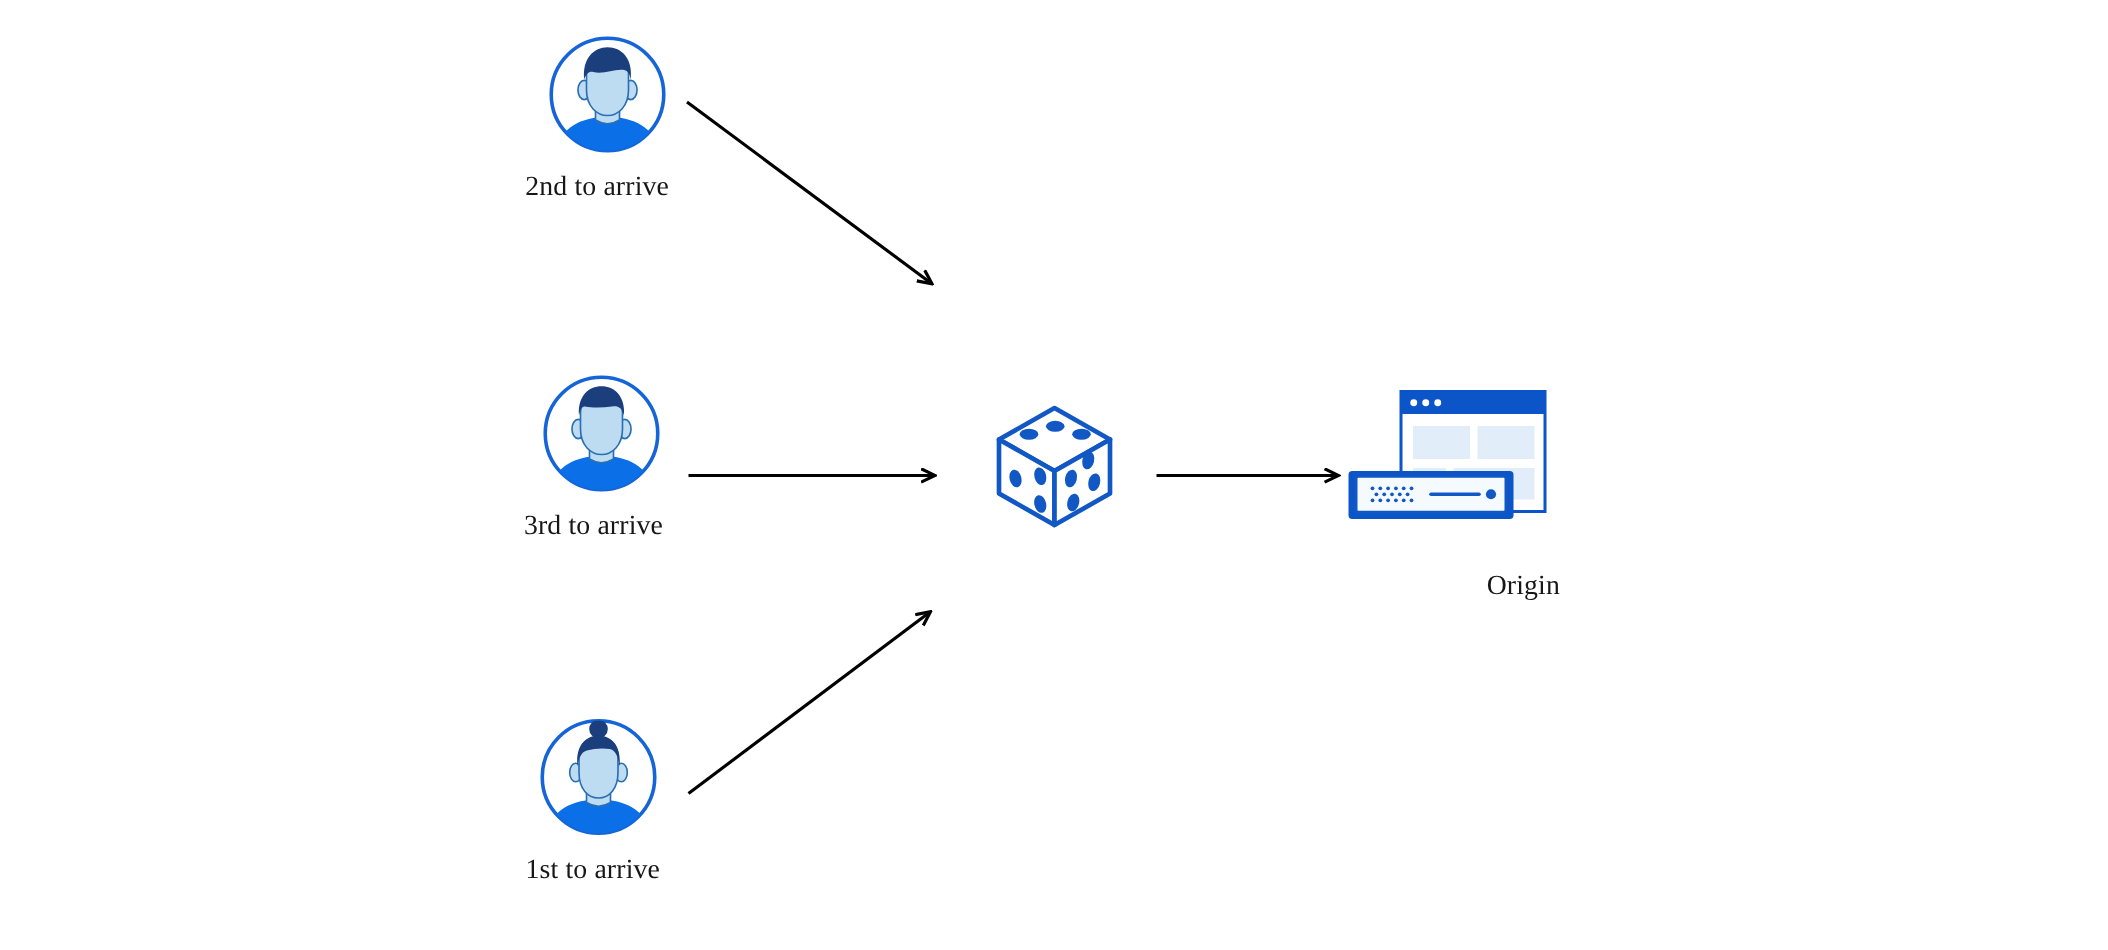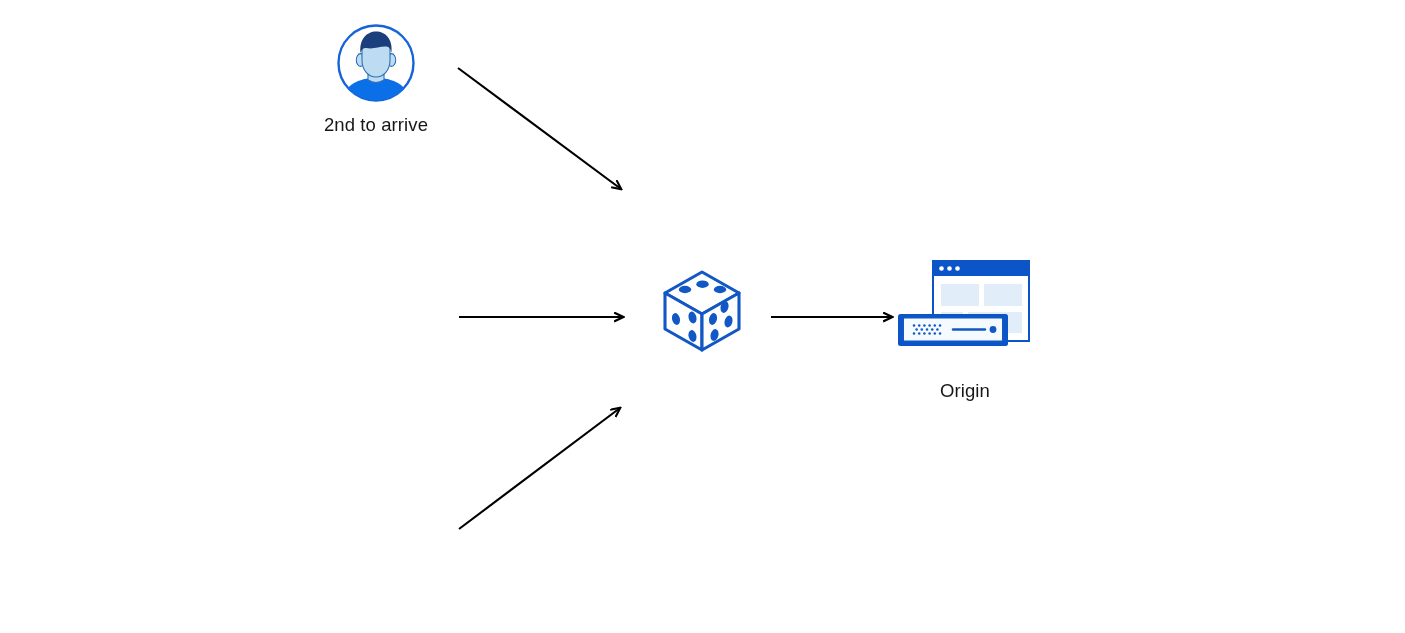--- a/index.html
+++ b/index.html
@@ -16,21 +16,22 @@
     position: relative;
     width: 1405px;
     height: 633px;
     background: #ffffff;
     overflow: hidden;
   }
   .node {
     position: absolute;
     display: flex;
     flex-direction: column;
-    align-items: center;
+    align-items: flex-end;
+    font-family: Liberation Serif, serif;
   }
   .node-icon {
     display: block;
   }
   .node-label {
     margin-top: 10px;
     font-size: 18.5px;
     line-height: 22px;
     color: #171717;
     white-space: nowrap;
@@ -100,21 +101,63 @@
 
         <path d="M27 27 C27 18 34 13 41 13 C48 13 55 18 55 27 L55 38 C55 49 48 55 41 55 C34 55 27 49 27 38 Z" fill="#bedcf1" stroke="#2a6fb5" stroke-width="1.1"></path>
 
         <path d="M25.5 31 C24 17 32 9.5 41 9.5 C50.5 9.5 58 17 56.5 31 C55.5 26 54 24.5 50 24.5
                  C44 24.5 38 27.5 31.5 26 C28.8 25.4 26.8 27 25.5 31 Z" fill="#1b3f7d"></path>
       </g>
     </svg>
     <div class="node-label">2nd to arrive</div>
   </div>
 
-
+  <div class="node" id="node-visitor-3">
+    <svg class="node-icon" width="82" height="82" viewBox="0 0 82 82" xmlns="http://www.w3.org/2000/svg">
+      <defs>
+        <clipPath id="clipB">
+            <circle cx="41" cy="41" r="37.5"></circle>
+          </clipPath>
+      </defs>
+      <circle cx="41" cy="41" r="37.5" fill="#ffffff" stroke="#1565d8" stroke-width="2.4"></circle>
+      <g clip-path="url(#clipB)">
+        <path d="M6 82 C8 64 22 56 41 56 C60 56 74 64 76 82 Z" fill="#0b6fe8"></path>
+        <path d="M33 44 L33 58 Q41 63 49 58 L49 44 Z" fill="#bedcf1" stroke="#2a6fb5" stroke-width="1.1"></path>
+        <ellipse cx="25.5" cy="38" rx="4.2" ry="6.4" fill="#bedcf1" stroke="#2a6fb5" stroke-width="1.1"></ellipse>
+        <ellipse cx="56.5" cy="38" rx="4.2" ry="6.4" fill="#bedcf1" stroke="#2a6fb5" stroke-width="1.1"></ellipse>
+        <path d="M27 27 C27 18 34 13 41 13 C48 13 55 18 55 27 L55 38 C55 49 48 55 41 55 C34 55 27 49 27 38 Z" fill="#bedcf1" stroke="#2a6fb5" stroke-width="1.1"></path>
+        <path d="M26 29 C25 16 32.5 9.5 41 9.5 C49.5 9.5 57 16 56 29 C54.5 24 52.5 22.5 48 23
+                 C42 23.8 35 24 30 23 C28 22.6 26.9 25 26 29 Z" fill="#1b3f7d"></path>
+      </g>
+    </svg>
+    <div class="node-label">3rd to arrive</div>
+  </div>
+
+  <div class="node" id="node-visitor-1">
+    <svg class="node-icon" width="82" height="82" viewBox="0 0 82 82" xmlns="http://www.w3.org/2000/svg">
+      <defs>
+        <clipPath id="clipC">
+            <circle cx="41" cy="41" r="37.5"></circle>
+          </clipPath>
+      </defs>
+      <circle cx="41" cy="41" r="37.5" fill="#ffffff" stroke="#1565d8" stroke-width="2.4"></circle>
+      <g clip-path="url(#clipC)">
+        <path d="M6 82 C8 64 22 56 41 56 C60 56 74 64 76 82 Z" fill="#0b6fe8"></path>
+        <path d="M33 44 L33 58 Q41 63 49 58 L49 44 Z" fill="#bedcf1" stroke="#2a6fb5" stroke-width="1.1"></path>
+        <ellipse cx="25.8" cy="38" rx="4.0" ry="6.2" fill="#bedcf1" stroke="#2a6fb5" stroke-width="1.1"></ellipse>
+        <ellipse cx="56.2" cy="38" rx="4.0" ry="6.2" fill="#bedcf1" stroke="#2a6fb5" stroke-width="1.1"></ellipse>
+        <path d="M28 28 C28 19 34 14 41 14 C48 14 54 19 54 28 L54 38 C54 49 48 55 41 55 C34 55 28 49 28 38 Z" fill="#bedcf1" stroke="#2a6fb5" stroke-width="1.1"></path>
+
+        <circle cx="41" cy="9" r="6.2" fill="#1b3f7d"></circle>
+        <path d="M27 34 C25.5 20 32.5 13.5 41 13.5 C49.5 13.5 56.5 20 55 34
+                 C54.2 27 52 23 48.5 22.4 C44 21.6 38 22 33.2 23.4 C29.8 24.4 27.8 28 27 34 Z" fill="#1b3f7d"></path>
+      </g>
+    </svg>
+    <div class="node-label">1st to arrive</div>
+  </div>
 
   <div class="node" id="node-dice">
     <svg class="node-icon" width="98" height="98" viewBox="0 0 98 98" xmlns="http://www.w3.org/2000/svg">
       <g stroke="#1158c4" stroke-width="3.1" stroke-linejoin="round" stroke-linecap="round" fill="#ffffff">
 
         <path d="M49 10 L86 31 L49 52 L12 31 Z"></path>
 
         <path d="M12 31 L49 52 L49 88 L12 67 Z"></path>
 
         <path d="M86 31 L86 67 L49 88 L49 52 Z"></path>

